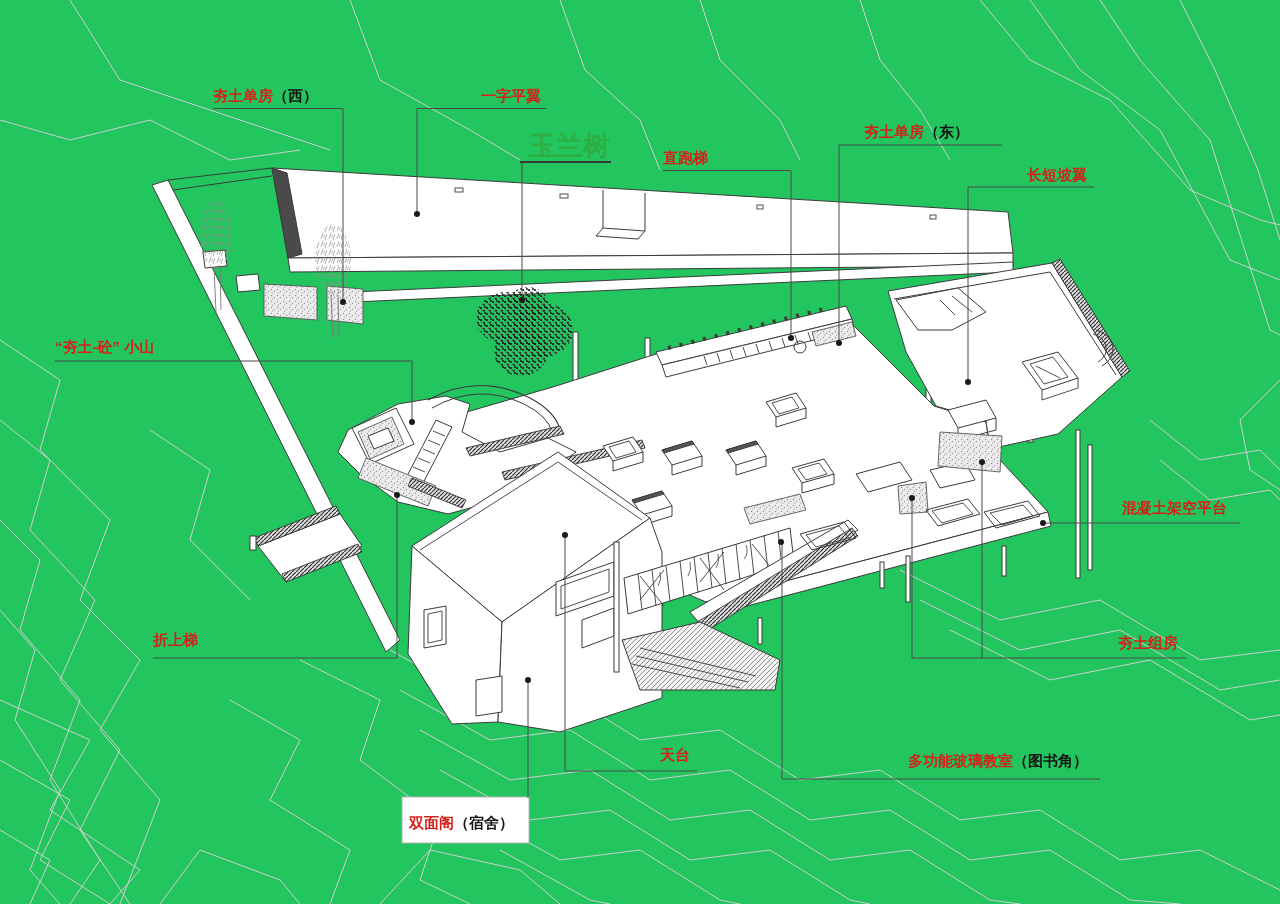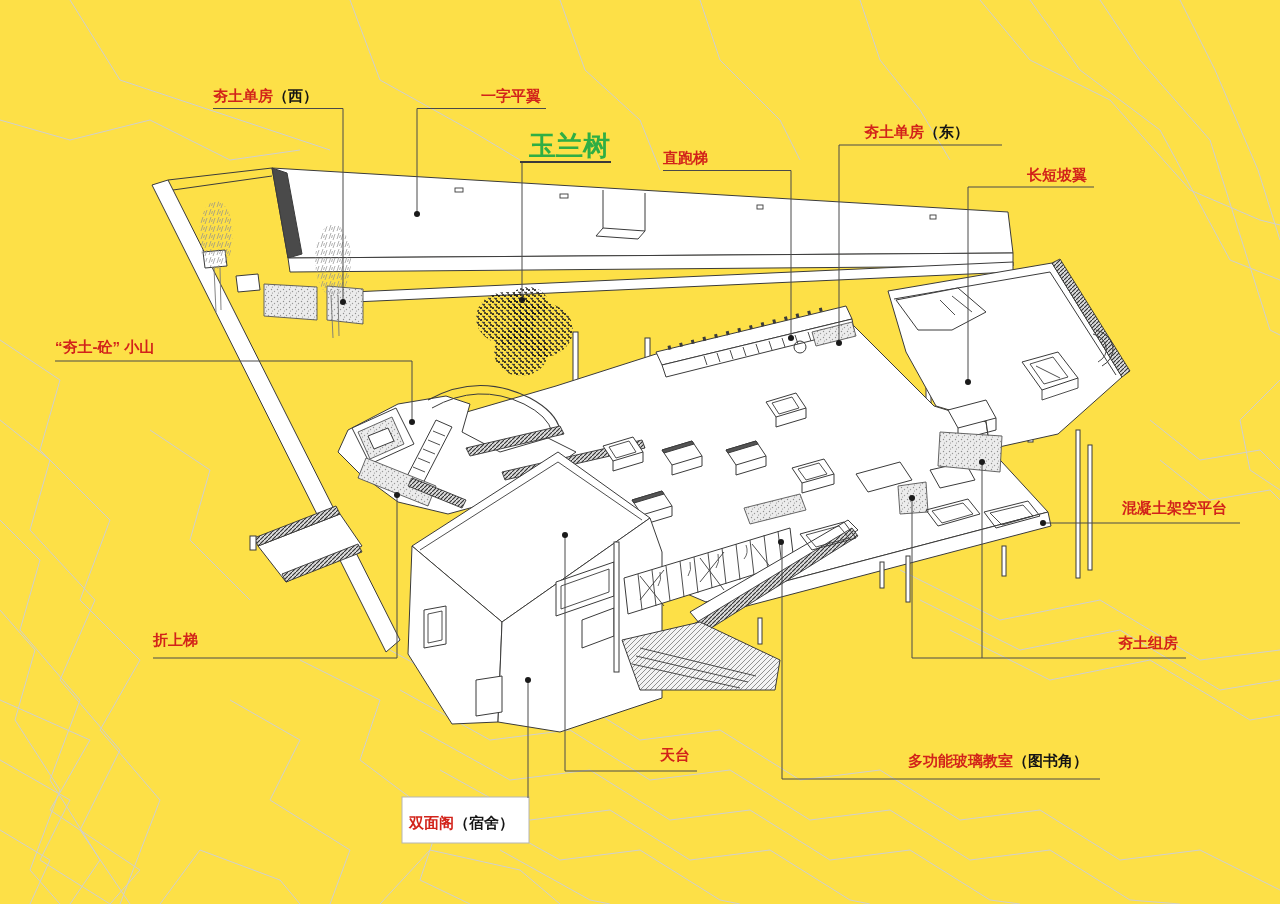--- a/index.html
+++ b/index.html
@@ -1,16 +1,16 @@
 <!DOCTYPE html>
 <html><head>
 <meta charset="utf-8">
 <style>
   html,body{margin:0;padding:0;background:#ffffff;}
-  .page{position:relative;width:1280px;height:904px;background:#fde047;overflow:hidden;}
+  .page{position:relative;width:1280px;height:904px;background:#22c55e;overflow:hidden;}
   svg{display:block;}
   .lbl{font-family:"Liberation Sans",sans-serif;font-weight:bold;font-size:15px;}
   .lbl-big{font-family:"Liberation Sans",sans-serif;font-weight:bold;font-size:27px;}
   .thin{stroke-width:0.9;}
 </style>
 </head>
 <body>
 
 <div class="page">
 <svg width="1280" height="904" viewBox="0 0 1280 904">

